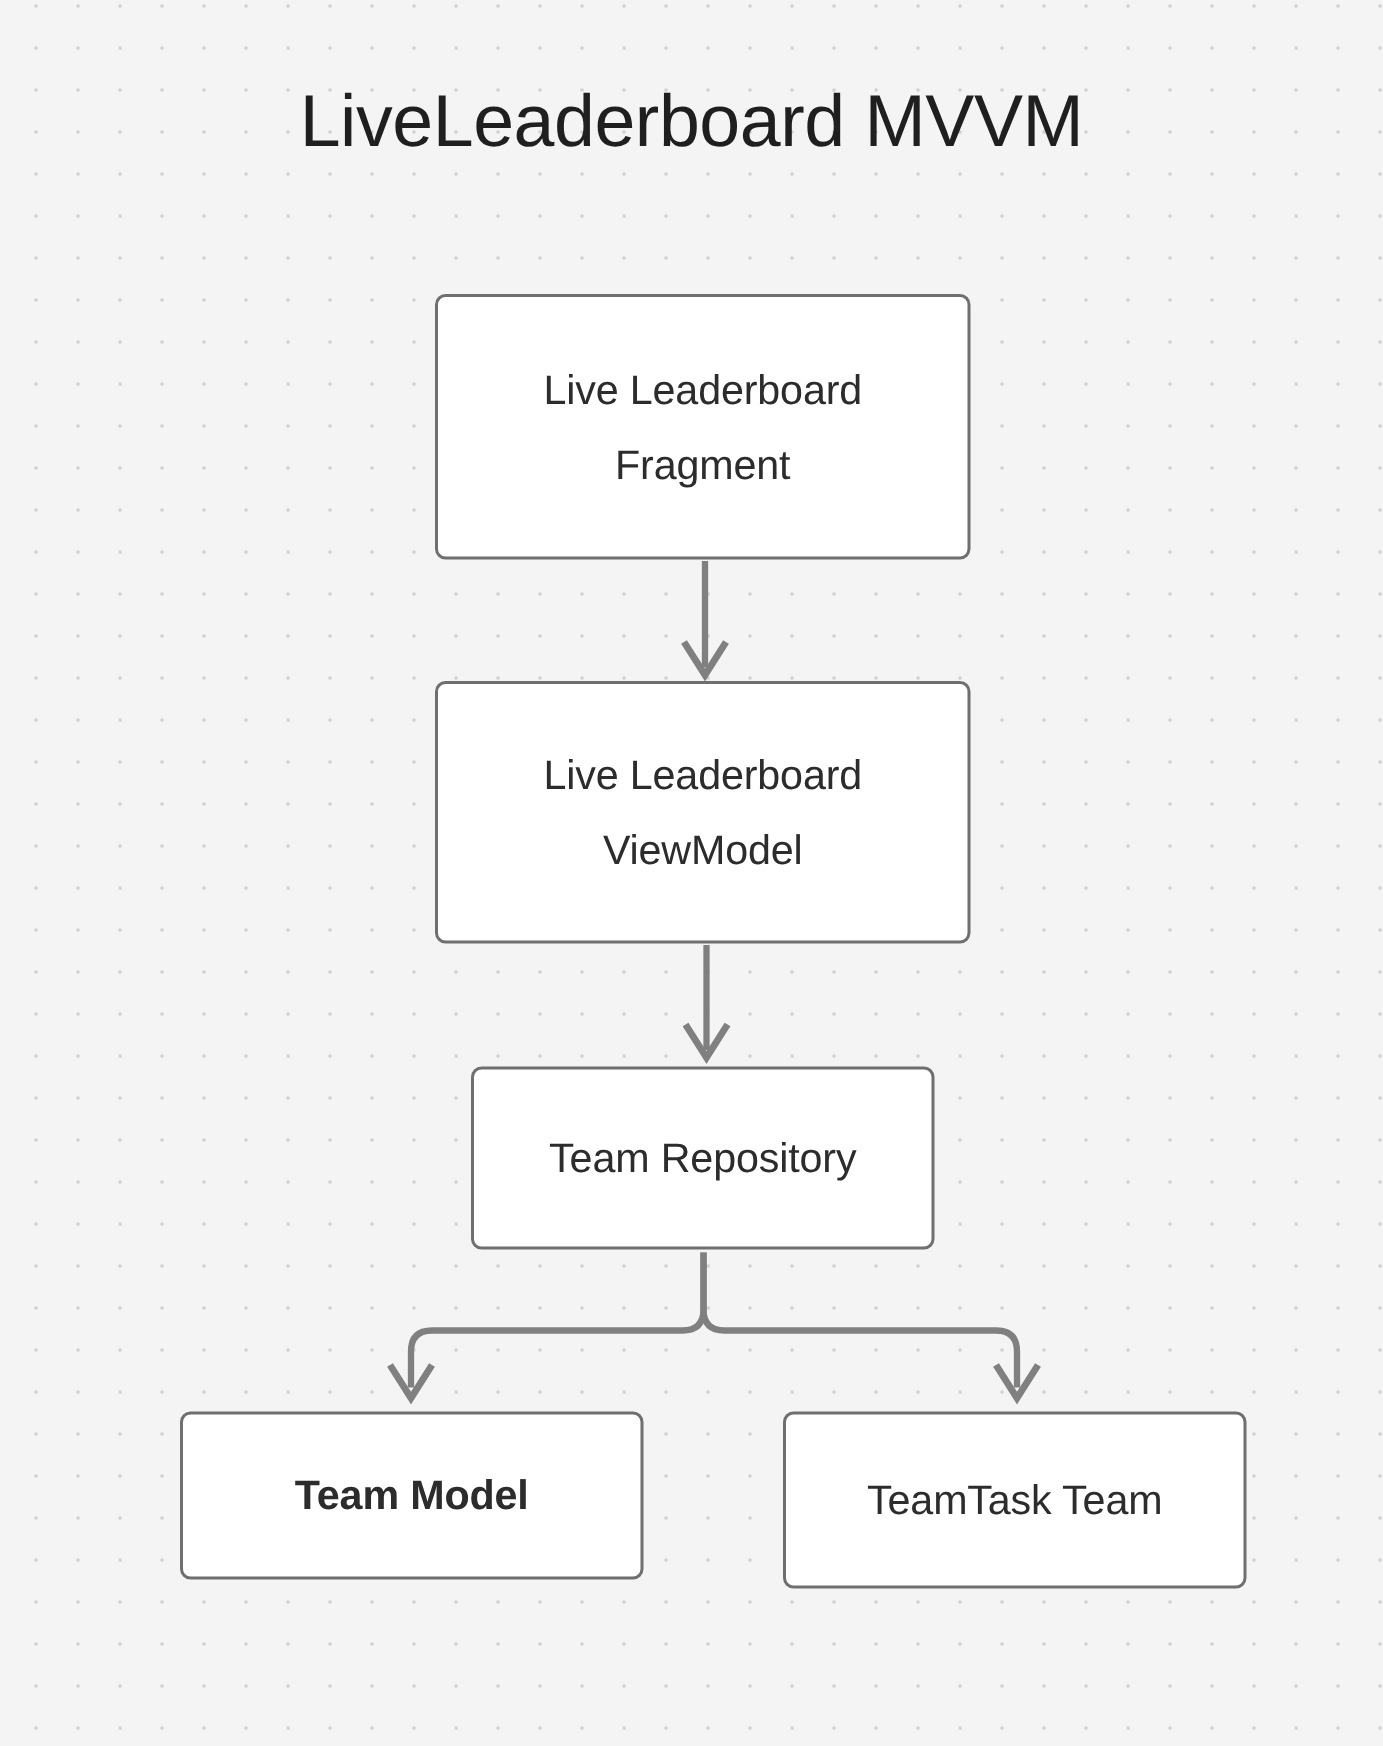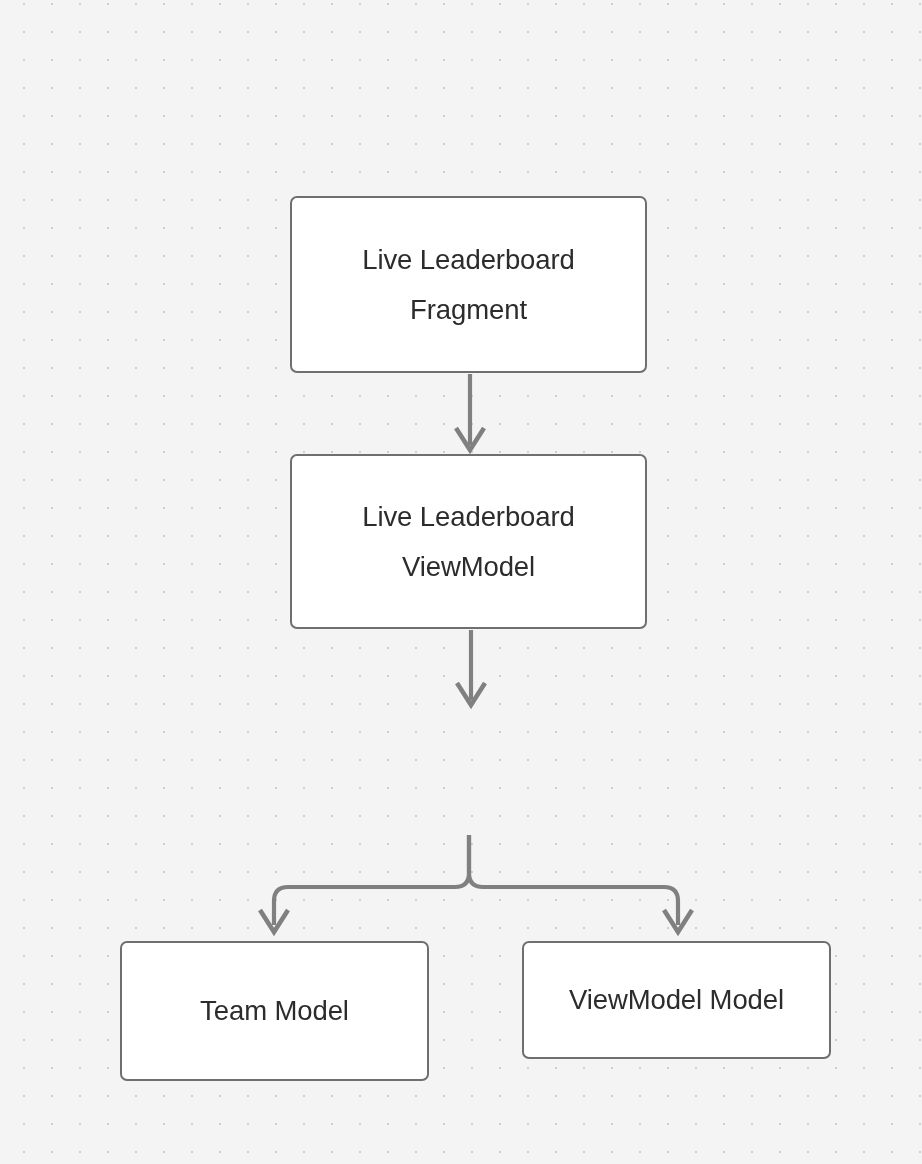--- a/index.html
+++ b/index.html
@@ -51,21 +51,21 @@
     letter-spacing: -0.1px;
     padding: 16px 14px;
   }
   .node-label {
     display: block;
     white-space: pre-line;
   }
   #node-fragment  { left: 290px; top: 196px; width: 357px; height: 177px; }
   #node-viewmodel { left: 290px; top: 454px; width: 357px; height: 175px; }
   #node-repository{ left: 314px; top: 711px; width: 309px; height: 122px; }
-  #node-team-model{ left: 120px; top: 941px; width: 309px; height: 140px; }
+  #node-team-model{ left: 120px; top: 941px; width: 309px; height: 112px; font-weight: bold; }
   #node-teamtask-model { left: 522px; top: 941px; width: 309px; height: 118px; }
 
   svg.edge-layer {
     position: absolute;
     left: 0;
     top: 0;
     width: 922px;
     height: 1164px;
     pointer-events: none;
   }
@@ -82,20 +82,21 @@
     stroke-width: 4.6;
     stroke-linecap: butt;
     stroke-linejoin: miter;
   }
 </style>
 </head>
 <body>
 
 <div id="canvas">
 
+  <div id="diagram-title">LiveLeaderboard MVVM</div>
 
   <svg class="edge-layer" viewBox="0 0 922 1164" xmlns="http://www.w3.org/2000/svg">
 
     <g>
       <path class="edge-path" d="M 470 374 L 470 445"></path>
       <path class="edge-head" d="M 456 428 L 470 450 L 484 428"></path>
     </g>
 
     <g>
       <path class="edge-path" d="M 471 630 L 471 700"></path>
@@ -116,22 +117,25 @@
   <div class="node" id="node-fragment">
     <span class="node-label">Live Leaderboard
 Fragment</span>
   </div>
 
   <div class="node" id="node-viewmodel">
     <span class="node-label">Live Leaderboard
 ViewModel</span>
   </div>
 
+  <div class="node" id="node-repository">
+    <span class="node-label">Team Repository</span>
+  </div>
 
   <div class="node" id="node-team-model">
     <span class="node-label">Team Model</span>
   </div>
 
   <div class="node" id="node-teamtask-model">
-    <span class="node-label">ViewModel Model</span>
+    <span class="node-label">TeamTask Team</span>
   </div>
 
 </div>
 
 </body></html>

